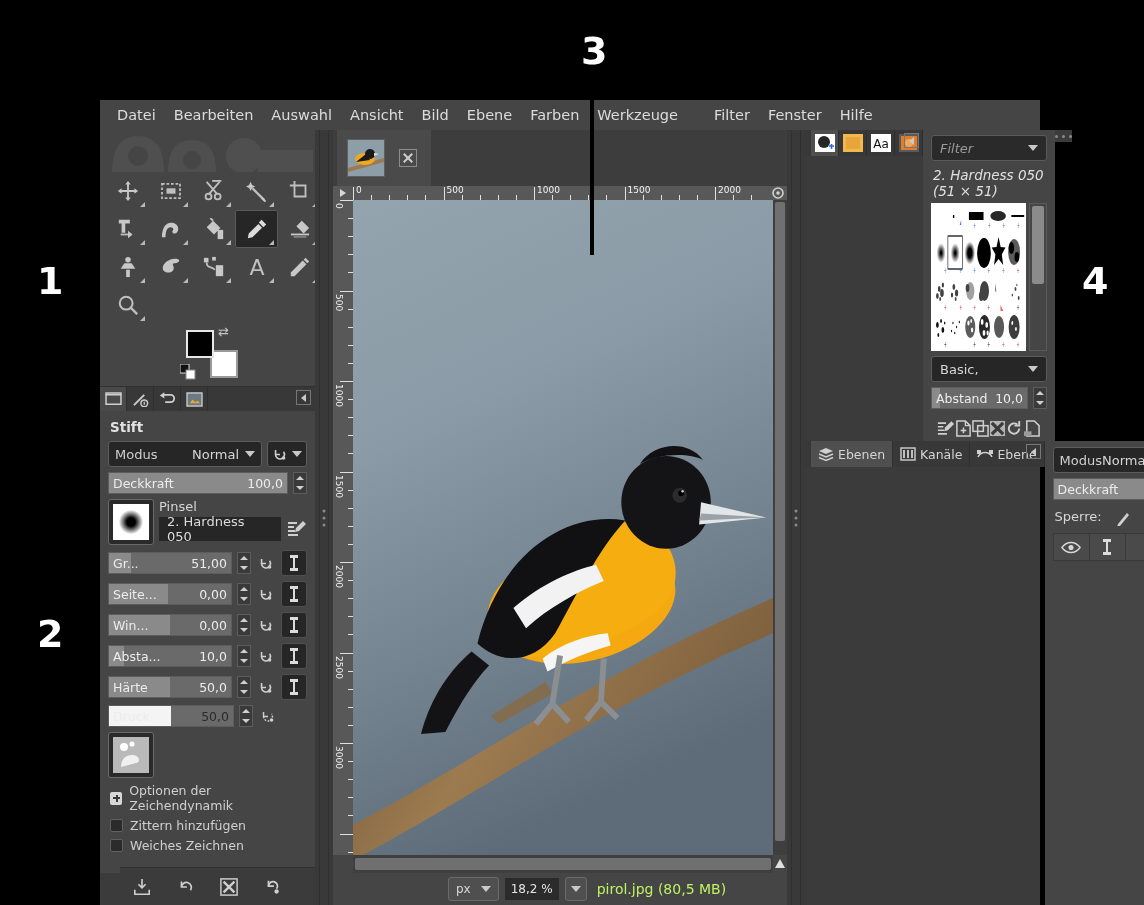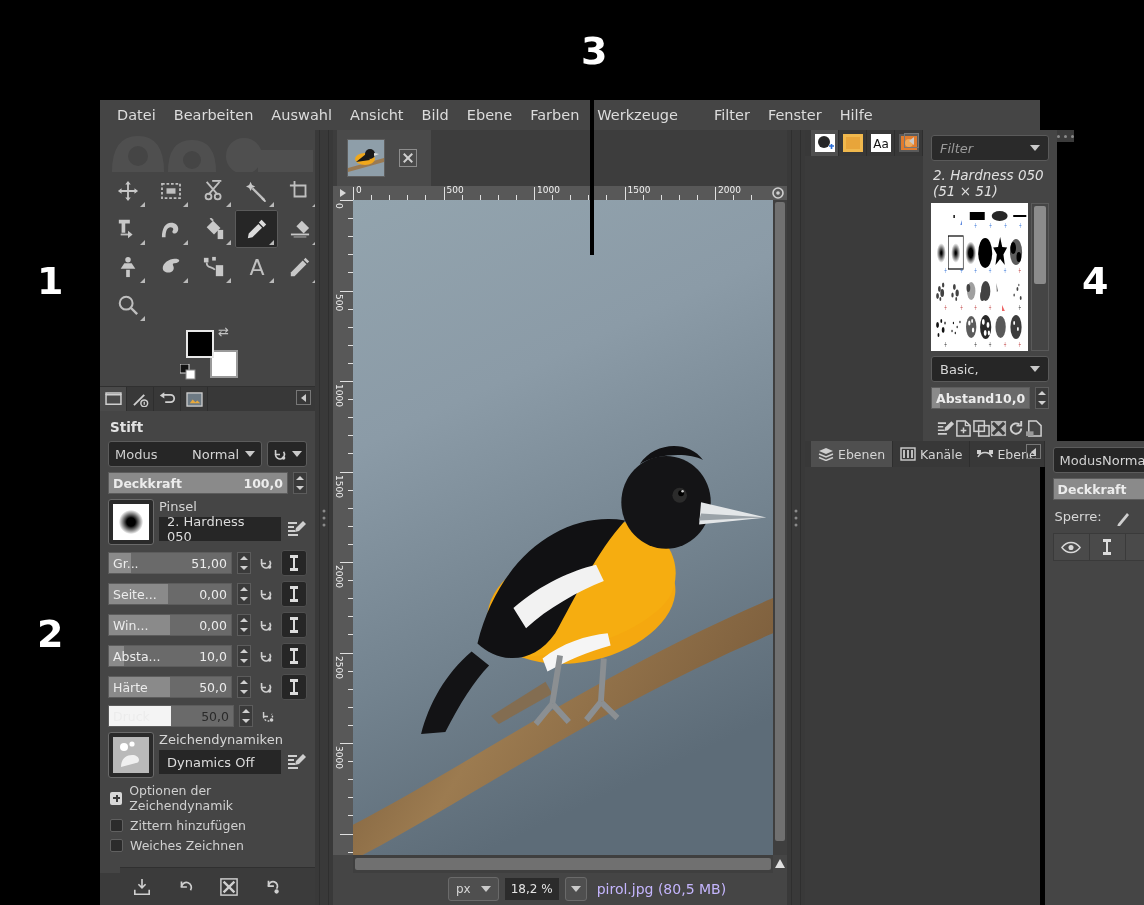--- a/index.html
+++ b/index.html
@@ -66,21 +66,21 @@
   .combo{background:#262626;border:1px solid #5c5c5c;border-radius:3px;height:26px;display:flex;align-items:center;
          padding:0 6px;justify-content:space-between;color:#d6d6d6;font-size:13px;flex:1;}
   .combo .lbl{color:#cfcfcf;}
   .chev{width:0;height:0;border-left:5px solid transparent;border-right:5px solid transparent;border-top:6px solid #c9c9c9;margin-left:6px;}
   .btn-reset{background:#262626;border:1px solid #5c5c5c;border-radius:3px;height:26px;display:flex;align-items:center;padding:0 4px;gap:2px;}
 
   .spin{flex:1;height:22px;background:#6a6a6a;border:1px solid #5c5c5c;position:relative;display:flex;align-items:center;justify-content:space-between;padding:0 4px;font-size:12.5px;}
   .spin .fill{position:absolute;left:0;top:0;bottom:0;background:#8a8a8a;}
   .spin .tx{position:relative;z-index:2;color:#ececec;}
   .spin .vl{position:relative;z-index:2;color:#ececec;}
-  .spin.light{background:#6a6a6a;font-weight:bold;}
+  .spin.light{background:#6a6a6a;}
   .stepper{width:14px;height:22px;background:#3a3a3a;border:1px solid #5c5c5c;display:flex;flex-direction:column;align-items:center;justify-content:space-around;}
   .stepper i{display:block;width:0;height:0;border-left:4px solid transparent;border-right:4px solid transparent;}
   .stepper i.up{border-bottom:4px solid #cfcfcf;}
   .stepper i.dn{border-top:4px solid #cfcfcf;}
   .undo-ic{width:20px;display:flex;align-items:center;justify-content:center;}
   .pin{width:26px;height:26px;background:#262626;border:1px solid #4f4f4f;border-radius:3px;display:flex;align-items:center;justify-content:center;}
 
   .brush-box{width:46px;height:46px;background:#2a2a2a;border:1px solid #6a6a6a;border-radius:3px;display:flex;align-items:center;justify-content:center;}
   .brush-prev{width:36px;height:36px;background:#fff;position:relative;}
   .brush-prev .blob{position:absolute;left:50%;top:50%;transform:translate(-50%,-50%);width:24px;height:24px;border-radius:50%;
@@ -124,21 +124,21 @@
   .vscroll .thumbbar{position:absolute;left:2px;right:2px;top:2px;bottom:14px;background:#707070;border-radius:2px;}
   .scroll-row{display:flex;height:18px;}
   .hscroll{flex:1;background:#3f3f3f;position:relative;margin-left:20px;}
   .hscroll .thumbbar{position:absolute;left:2px;right:2px;top:3px;bottom:3px;background:#707070;border-radius:2px;}
   .qmask{width:20px;height:18px;background:#454545;display:flex;align-items:center;justify-content:center;}
   .navbtn{width:14px;height:18px;background:#454545;display:flex;align-items:center;justify-content:center;}
   .statusbar{height:32px;background:#454545;display:flex;align-items:center;gap:6px;padding-left:115px;}
   .unitcombo{background:#4f4f4f;border:1px solid #6a6a6a;border-radius:3px;height:24px;display:flex;align-items:center;gap:10px;padding:0 7px;font-size:12px;}
   .zoomfield{background:#2b2b2b;height:22px;display:flex;align-items:center;padding:0 6px;font-size:12px;color:#e4e4e4;}
   .zoombtn{background:#4f4f4f;border:1px solid #6a6a6a;border-radius:3px;height:24px;width:22px;display:flex;align-items:center;justify-content:center;}
-  .statustext{font-size:14px;color:#c4b5fd;margin-left:4px;}
+  .statustext{font-size:14px;color:#bef264;margin-left:4px;}
 
   
   .rdock{background:#3b3b3b;display:flex;flex-direction:row;}
   .rtabs{height:26px;background:#383838;display:flex;align-items:stretch;position:relative;padding-left:6px;}
   .rtab{width:28px;display:flex;align-items:center;justify-content:center;border-right:1px solid #2e2e2e;}
   .rtab.active{background:#4f4f4f;}
   .rbody{background:#454545;padding:5px 8px 0 8px;}
   .filterbar{background:#2a2a2a;border:1px solid #5a5a5a;border-radius:3px;height:26px;display:flex;align-items:center;justify-content:space-between;padding:0 8px;color:#9a9a9a;font-style:italic;font-size:13px;}
   .brushname{font-style:italic;font-size:13.5px;color:#e0e0e0;margin:6px 0 4px 2px;}
   .brushgrid-wrap{display:flex;gap:3px;}
@@ -583,30 +583,20 @@
               </div>
           </div>
 
           <div class="row" style="align-items:flex-start;margin-top:4px;">
             <div class="brush-box">
               <div class="brush-prev" style="background:#b9b9b9;">
                 <svg width="36" height="36" viewBox="0 0 36 36">
                     <circle cx="11" cy="10" r="4" fill="#fff"></circle>
                     <circle cx="19" cy="7" r="2.6" fill="#fff"></circle>
                     <path d="M8 30c0-8 5-12 11-12 4 0 7 2 7 5 0 2-1.5 3-3 3" fill="#f0f0f0"></path>
-                  </svg>
-              </div>
-            </div>
-            <div style="flex:1;">
-              <div style="font-size:13px;margin-bottom:3px;">Zeichendynamiken</div>
-              <div style="display:flex;align-items:center;gap:6px;">
-                <div class="field">Dynamics Off</div>
-                <svg width="20" height="18" viewBox="0 0 20 18">
-                    <path d="M1 3h9M1 7h6M1 11h7M1 15h10" stroke="#cfcfcf" stroke-width="1.8"></path>
-                    <path d="M16 1l3 3-7 7-4 1 1-4z" fill="#cfcfcf"></path>
                   </svg>
               </div>
             </div>
           </div>
 
           <div class="check-row">
             <span class="expander"></span>
             <span>Optionen der Zeichendynamik</span>
           </div>
           <div class="check-row">

